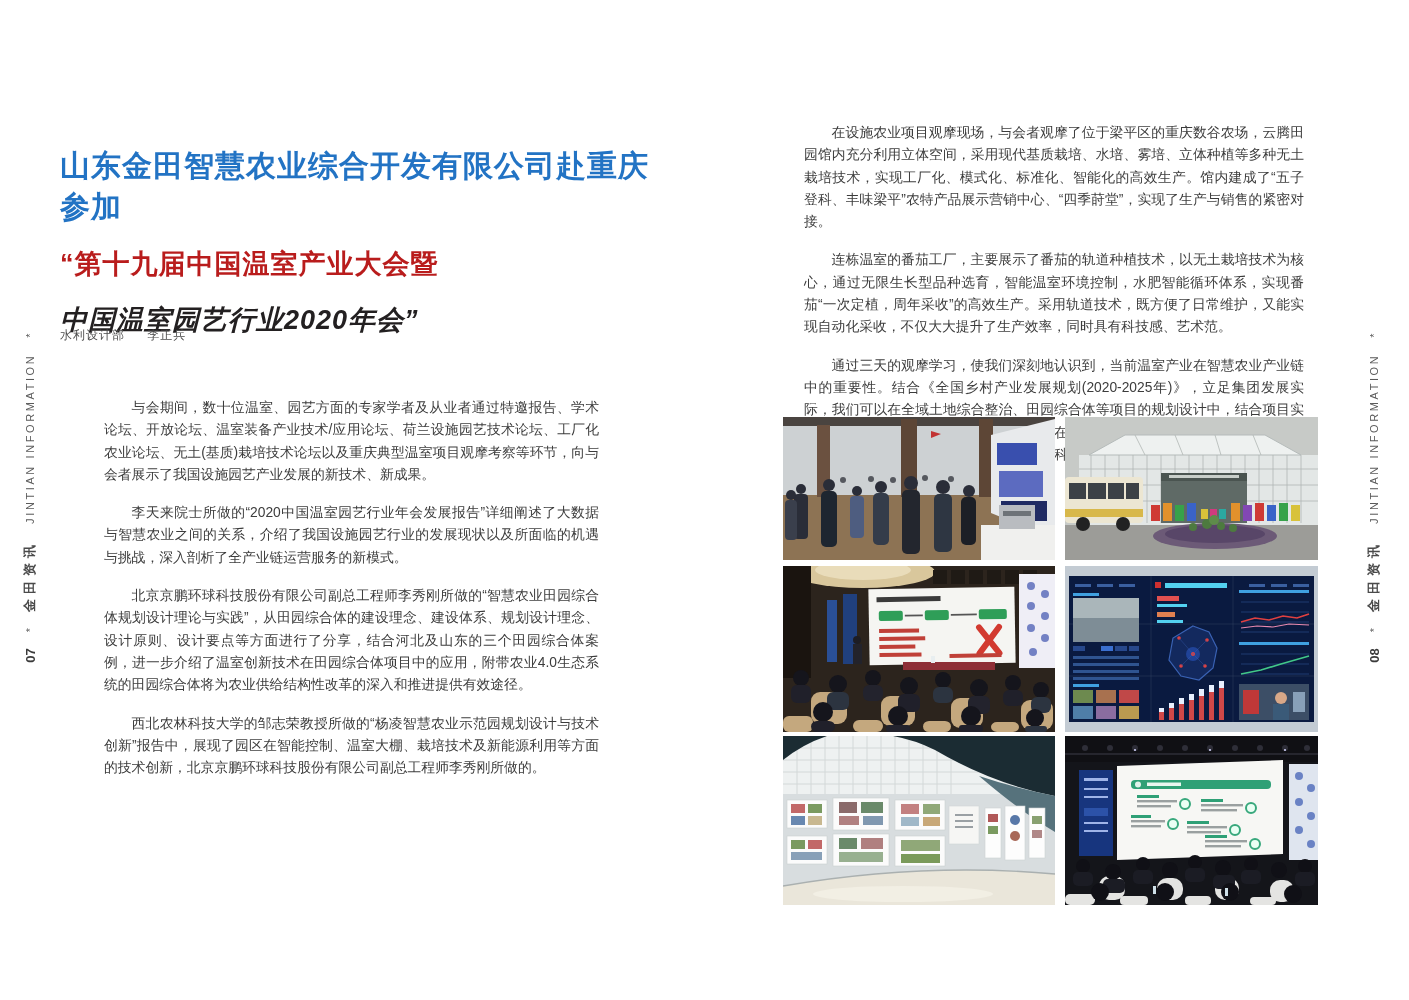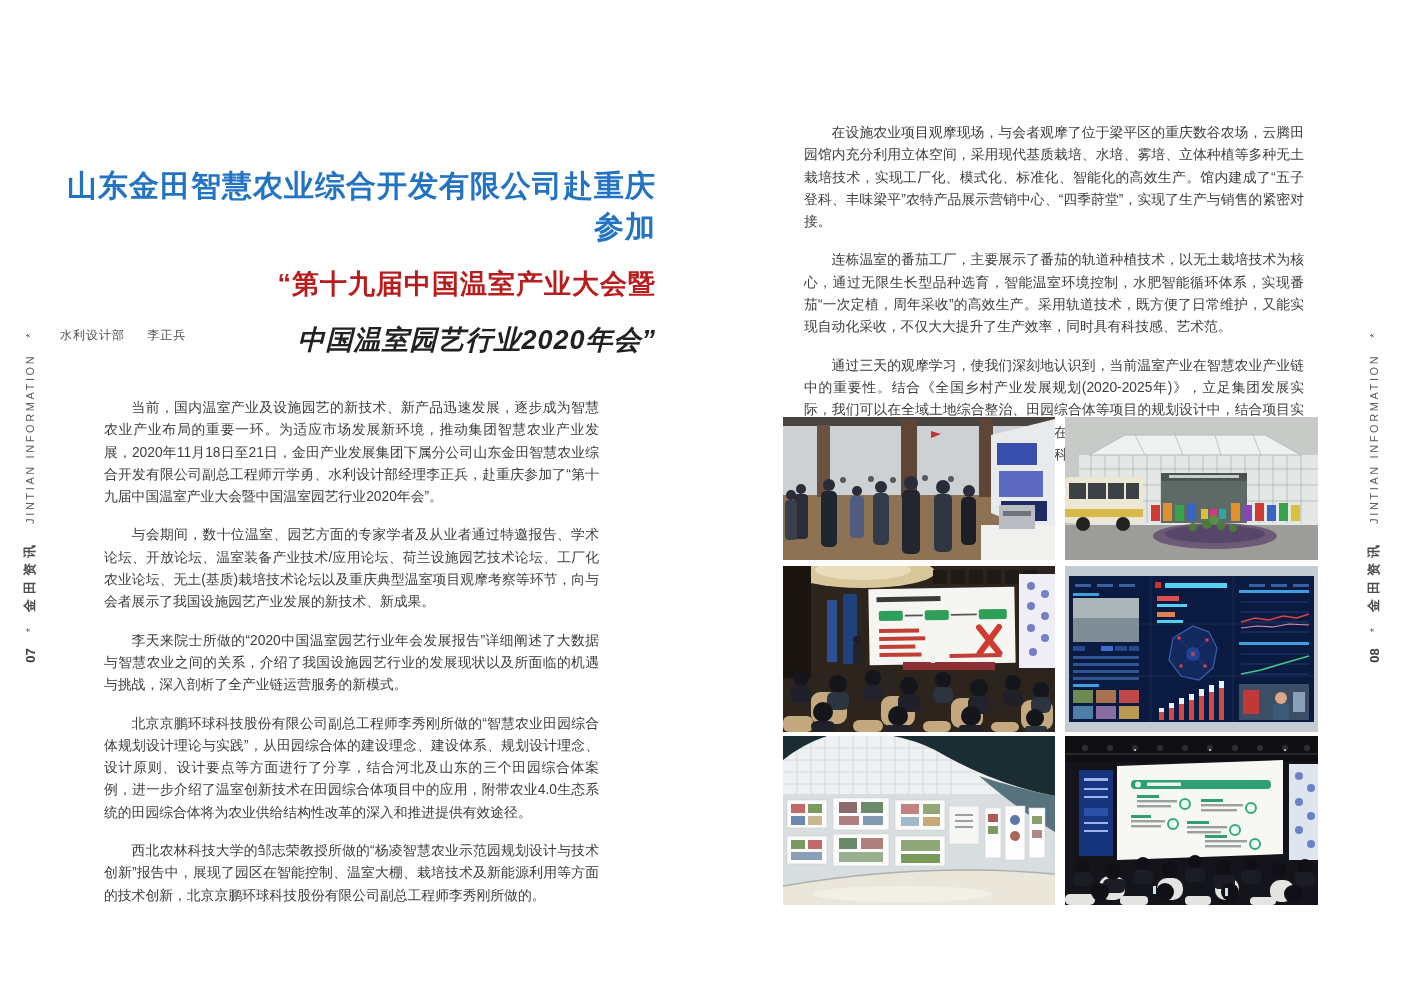--- a/index.html
+++ b/index.html
@@ -8,21 +8,21 @@
   
   .rail{position:absolute;width:360px;height:36px;display:flex;align-items:center;
         justify-content:center;gap:16px;transform:rotate(-90deg);}
   .rail .pn{font-size:13px;font-weight:700;color:#3a3a3a;}
   .rail .star{font-size:11px;color:#5a5a5a;}
   .rail .cn{font-size:13px;font-weight:600;letter-spacing:5px;color:#4a4a4a;}
   .rail .en{font-size:11px;letter-spacing:2.6px;color:#5a5a5a;}
   .rail-left{left:-150px;top:480px;}
   .rail-right{left:1194px;top:480px;}
   
-  .title-wrap{position:absolute;left:60px;top:146px;width:596px;text-align:right;margin-top:20px;}
+  .title-wrap{position:absolute;left:60px;top:146px;width:596px;text-align:left;}
   .title-1{font-size:30px;font-weight:800;letter-spacing:1px;color:#2273c4;margin:0 0 18px 0;}
   .title-2{font-size:27px;font-weight:700;letter-spacing:1px;color:#b91c1c;margin:0 0 20px 0;}
   .title-3{font-size:27px;font-weight:800;letter-spacing:1px;color:#232021;margin:0;font-style:italic;}
   .byline{position:absolute;left:60px;top:327px;width:596px;text-align:left;
           font-size:12px;color:#4c4c4c;letter-spacing:1px;}
   .byline .dept{margin-right:18px;}
   
   .text-col{position:absolute;}
   .text-col p{margin:16px;text-indent:2em;text-align:justify;font-size:13.8px;
               line-height:22.3px;color:#3c3c3c;}
@@ -62,21 +62,20 @@
   <div class="title-2">“第十九届中国温室产业大会暨</div>
   <div class="title-3">中国温室园艺行业2020年会”</div>
 </div>
 
 <div class="byline">
   <span class="dept">水利设计部</span>
   <span>李正兵</span>
 </div>
 
 <div class="text-col col-left">
-  <p>当前，国内温室产业及设施园艺的新技术、新产品迅速发展，逐步成为智慧农业产业布局的重要一环。为适应市场发展新环境，推动集团智慧农业产业发展，2020年11月18日至21日，金田产业发展集团下属分公司山东金田智慧农业综合开发有限公司副总工程师亓学勇、水利设计部经理李正兵，赴重庆参加了“第十九届中国温室产业大会暨中国温室园艺行业2020年会”。</p>
   <p>与会期间，数十位温室、园艺方面的专家学者及从业者通过特邀报告、学术论坛、开放论坛、温室装备产业技术/应用论坛、荷兰设施园艺技术论坛、工厂化农业论坛、无土(基质)栽培技术论坛以及重庆典型温室项目观摩考察等环节，向与会者展示了我国设施园艺产业发展的新技术、新成果。</p>
   <p>李天来院士所做的“2020中国温室园艺行业年会发展报告”详细阐述了大数据与智慧农业之间的关系，介绍了我国设施园艺行业的发展现状以及所面临的机遇与挑战，深入剖析了全产业链运营服务的新模式。</p>
   <p>北京京鹏环球科技股份有限公司副总工程师李秀刚所做的“智慧农业田园综合体规划设计理论与实践”，从田园综合体的建设理念、建设体系、规划设计理念、设计原则、设计要点等方面进行了分享，结合河北及山东的三个田园综合体案例，进一步介绍了温室创新技术在田园综合体项目中的应用，附带农业4.0生态系统的田园综合体将为农业供给结构性改革的深入和推进提供有效途径。</p>
   <p>西北农林科技大学的邹志荣教授所做的“杨凌智慧农业示范园规划设计与技术创新”报告中，展现了园区在智能控制、温室大棚、栽培技术及新能源利用等方面的技术创新，北京京鹏环球科技股份有限公司副总工程师李秀刚所做的。</p>
 </div>
 
 <div class="text-col col-right">
   <p>在设施农业项目观摩现场，与会者观摩了位于梁平区的重庆数谷农场，云腾田园馆内充分利用立体空间，采用现代基质栽培、水培、雾培、立体种植等多种无土栽培技术，实现工厂化、模式化、标准化、智能化的高效生产。馆内建成了“五子登科、丰味梁平”农特产品展示营销中心、“四季莳堂”，实现了生产与销售的紧密对接。</p>
   <p>连栋温室的番茄工厂，主要展示了番茄的轨道种植技术，以无土栽培技术为核心，通过无限生长型品种选育，智能温室环境控制，水肥智能循环体系，实现番茄“一次定植，周年采收”的高效生产。采用轨道技术，既方便了日常维护，又能实现自动化采收，不仅大大提升了生产效率，同时具有科技感、艺术范。</p>
   <p>通过三天的观摩学习，使我们深刻地认识到，当前温室产业在智慧农业产业链中的重要性。结合《全国乡村产业发展规划(2020-2025年)》，立足集团发展实际，我们可以在全域土地综合整治、田园综合体等项目的规划设计中，结合项目实际情况，因地制宜地规划发展温室产业。在实际项目规划中，注重产业融合，发展二三产业，延伸产业链条，进一步建立与科研院所及设备厂家的合作关系，加大集团在涉农产业方面的影响力。</p>

